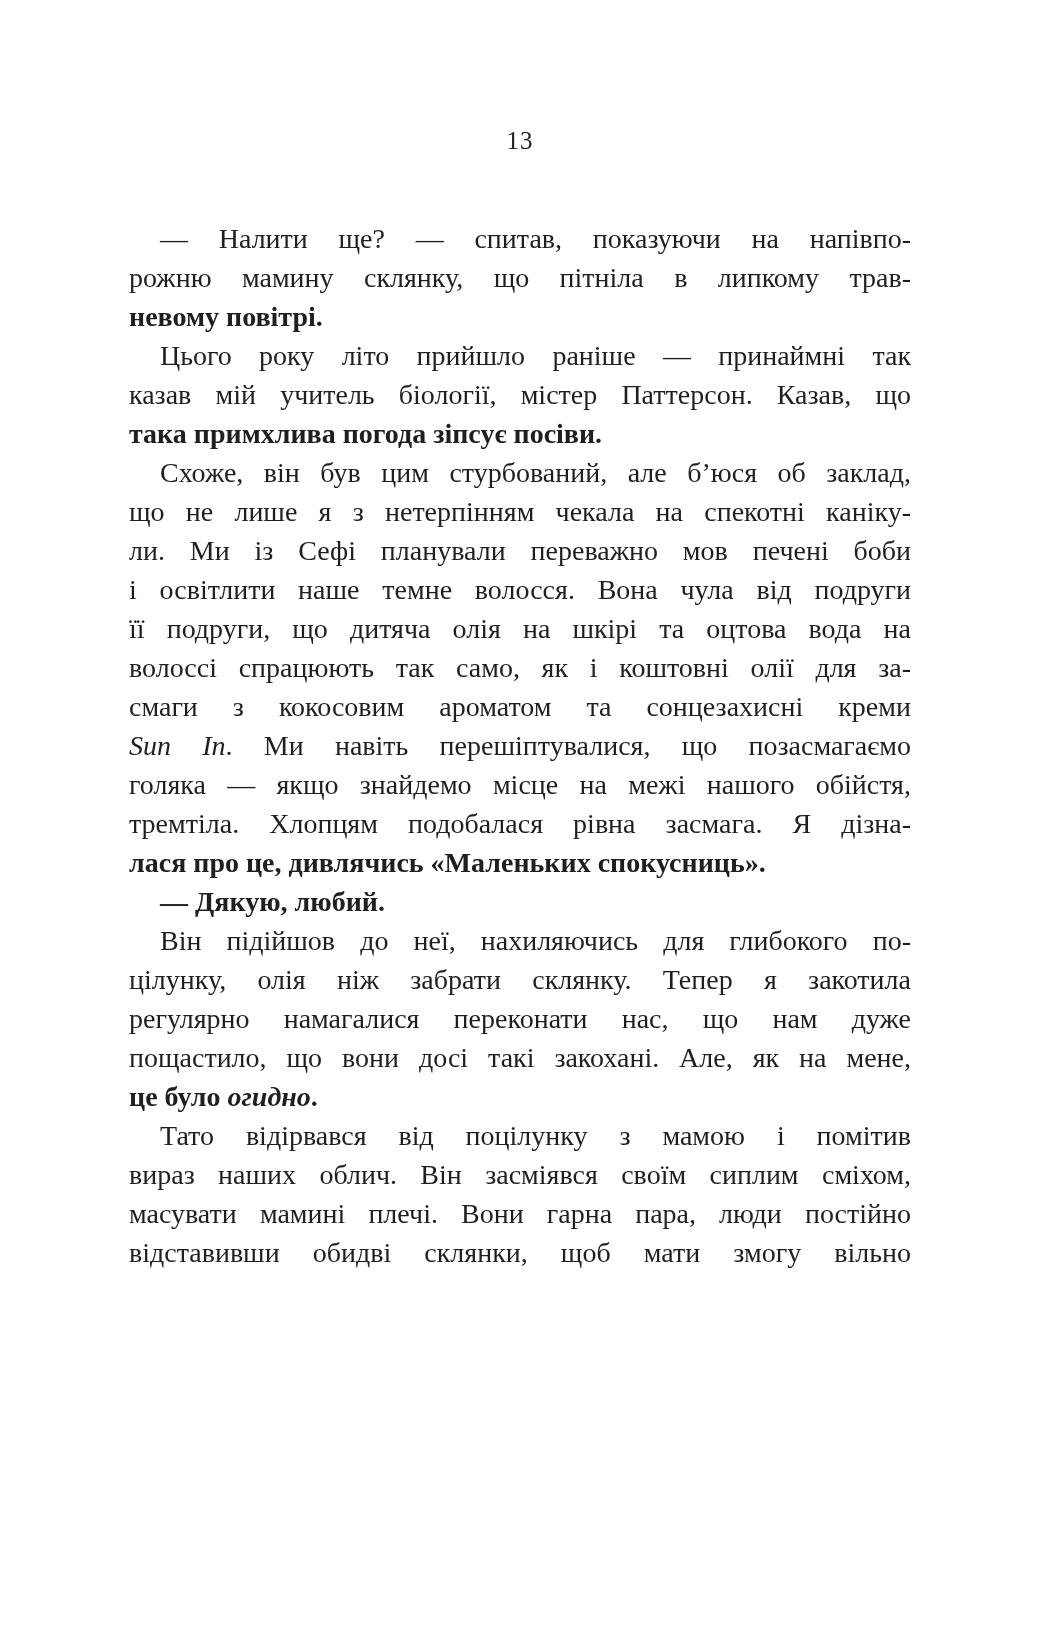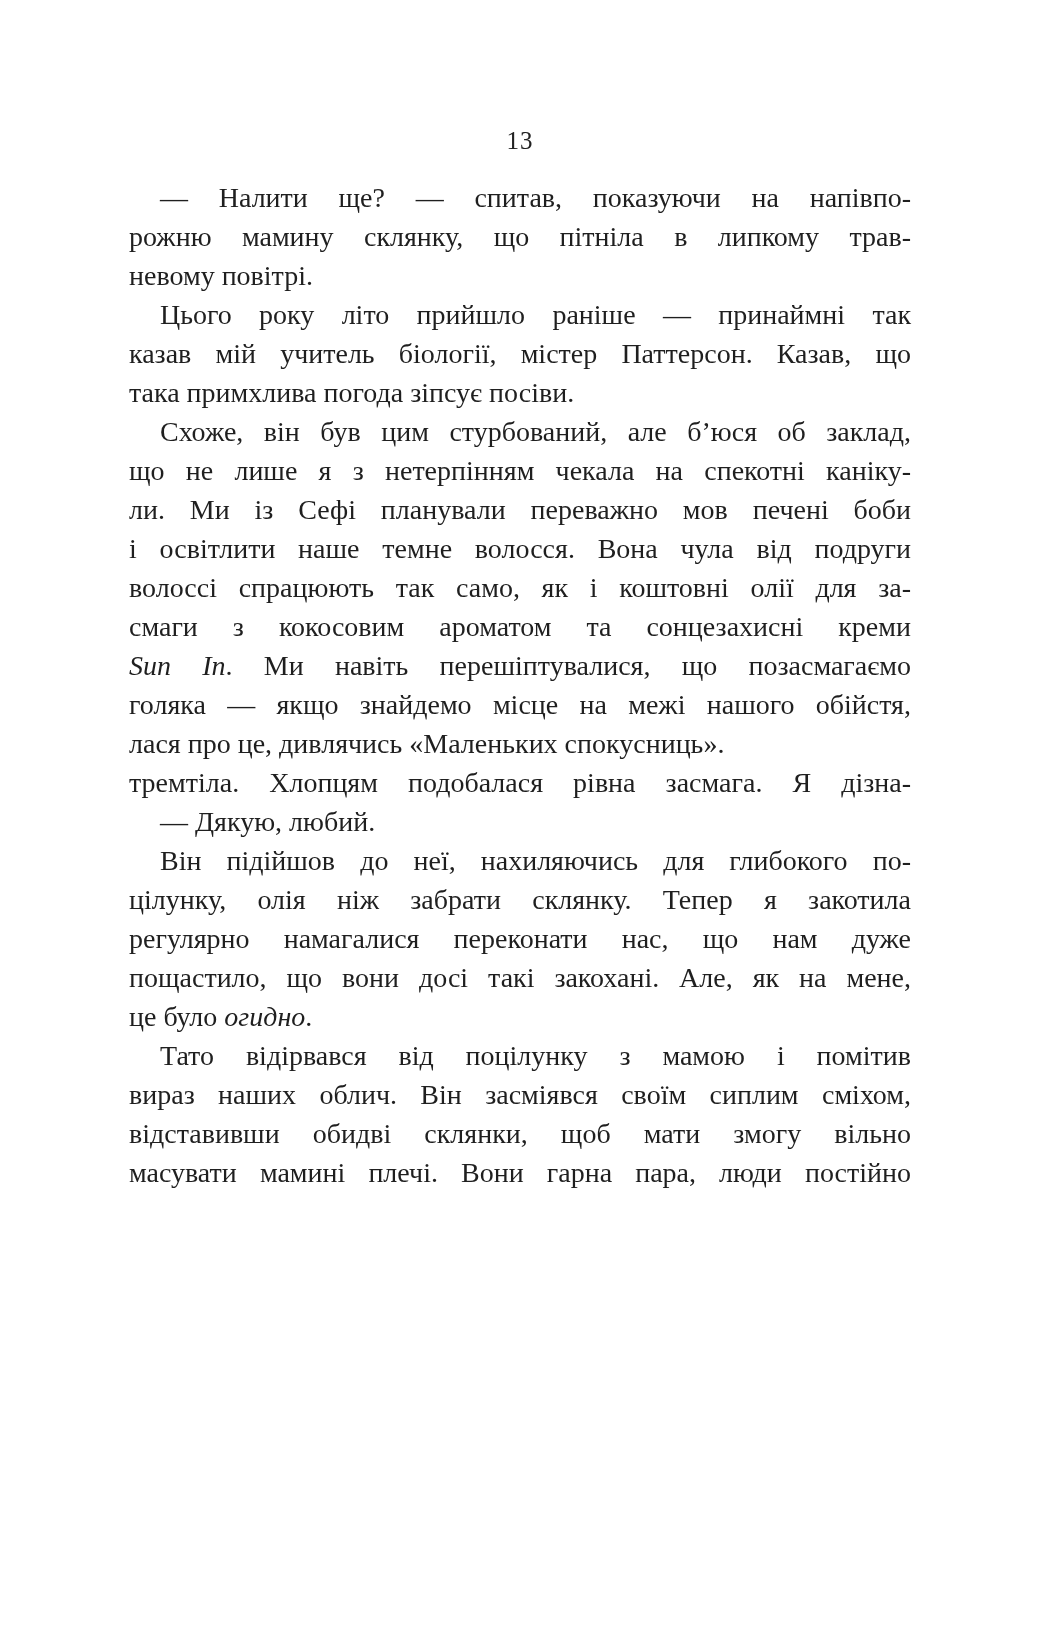--- a/index.html
+++ b/index.html
@@ -24,21 +24,21 @@
   .page-number {
     padding-top: 126px;
     text-align: center;
     font-size: 25px;
     line-height: 30px;
     color: #222222;
     letter-spacing: 1px;
   }
   .text-block {
     width: 782px;
-    margin: 22px auto 0 auto;
+    margin: 63px auto 0 auto;
     font-size: 28px;
     line-height: 39px;
     color: #1f1f1f;
   }
   .paragraph {
     margin: 0;
     padding: 0;
   }
   .line {
     text-align: justify;
@@ -46,20 +46,21 @@
     -moz-text-align-last: justify;
     white-space: normal;
     height: 39px;
     overflow: visible;
   }
   .line.first {
     padding-left: 31px;
   }
   .line.last {
     text-align-last: left;
+    font-weight: bold;
     -moz-text-align-last: left;
   }
   .italic {
     font-style: italic;
   }
 </style>
 </head>
 <body>
 
 <div class="book-page">
@@ -73,37 +74,38 @@
       <div class="paragraph">
         <div class="line first"><span>Цього року літо прийшло раніше — принаймні так</span></div>
         <div class="line"><span>казав мій учитель біології, містер Паттерсон. Казав, що</span></div>
         <div class="line last"><span>така примхлива погода зіпсує посіви.</span></div>
       </div>
       <div class="paragraph">
         <div class="line first"><span>Схоже, він був цим стурбований, але б’юся об заклад,</span></div>
         <div class="line"><span>що не лише я з нетерпінням чекала на спекотні каніку-</span></div>
         <div class="line"><span>ли. Ми із Сефі планували переважно мов печені боби</span></div>
         <div class="line"><span>і освітлити наше темне волосся. Вона чула від подруги</span></div>
+        <div class="line"><span>її подруги, що дитяча олія на шкірі та оцтова вода на</span></div>
         <div class="line"><span>волоссі спрацюють так само, як і коштовні олії для за-</span></div>
         <div class="line"><span>смаги з кокосовим ароматом та сонцезахисні креми</span></div>
         <div class="line"><span class="italic">Sun In</span><span>. Ми навіть перешіптувалися, що позасмагаємо</span></div>
         <div class="line"><span>голяка — якщо знайдемо місце на межі нашого обійстя,</span></div>
+        <div class="line"><span>тремтіла. Хлопцям подобалася рівна засмага. Я дізна-</span></div>
         <div class="line last"><span>лася про це, дивлячись «Маленьких спокусниць».</span></div>
-        <div class="line"><span>тремтіла. Хлопцям подобалася рівна засмага. Я дізна-</span></div>
       </div>
       <div class="paragraph">
         <div class="line first last"><span>— Дякую, любий.</span></div>
       </div>
       <div class="paragraph">
         <div class="line first"><span>Він підійшов до неї, нахиляючись для глибокого по-</span></div>
         <div class="line"><span>цілунку, олія ніж забрати склянку. Тепер я закотила</span></div>
         <div class="line"><span>регулярно намагалися переконати нас, що нам дуже</span></div>
         <div class="line"><span>пощастило, що вони досі такі закохані. Але, як на мене,</span></div>
         <div class="line last"><span>це було </span><span class="italic">огидно</span><span>.</span></div>
       </div>
       <div class="paragraph">
         <div class="line first"><span>Тато відірвався від поцілунку з мамою і помітив</span></div>
         <div class="line"><span>вираз наших облич. Він засміявся своїм сиплим сміхом,</span></div>
+        <div class="line"><span>масувати мамині плечі. Вони гарна пара, люди постійно</span></div>
         <div class="line"><span>відставивши обидві склянки, щоб мати змогу вільно</span></div>
-        <div class="line"><span>масувати мамині плечі. Вони гарна пара, люди постійно</span></div>
       </div>
     </div>
 </div>
 
 </body></html>

